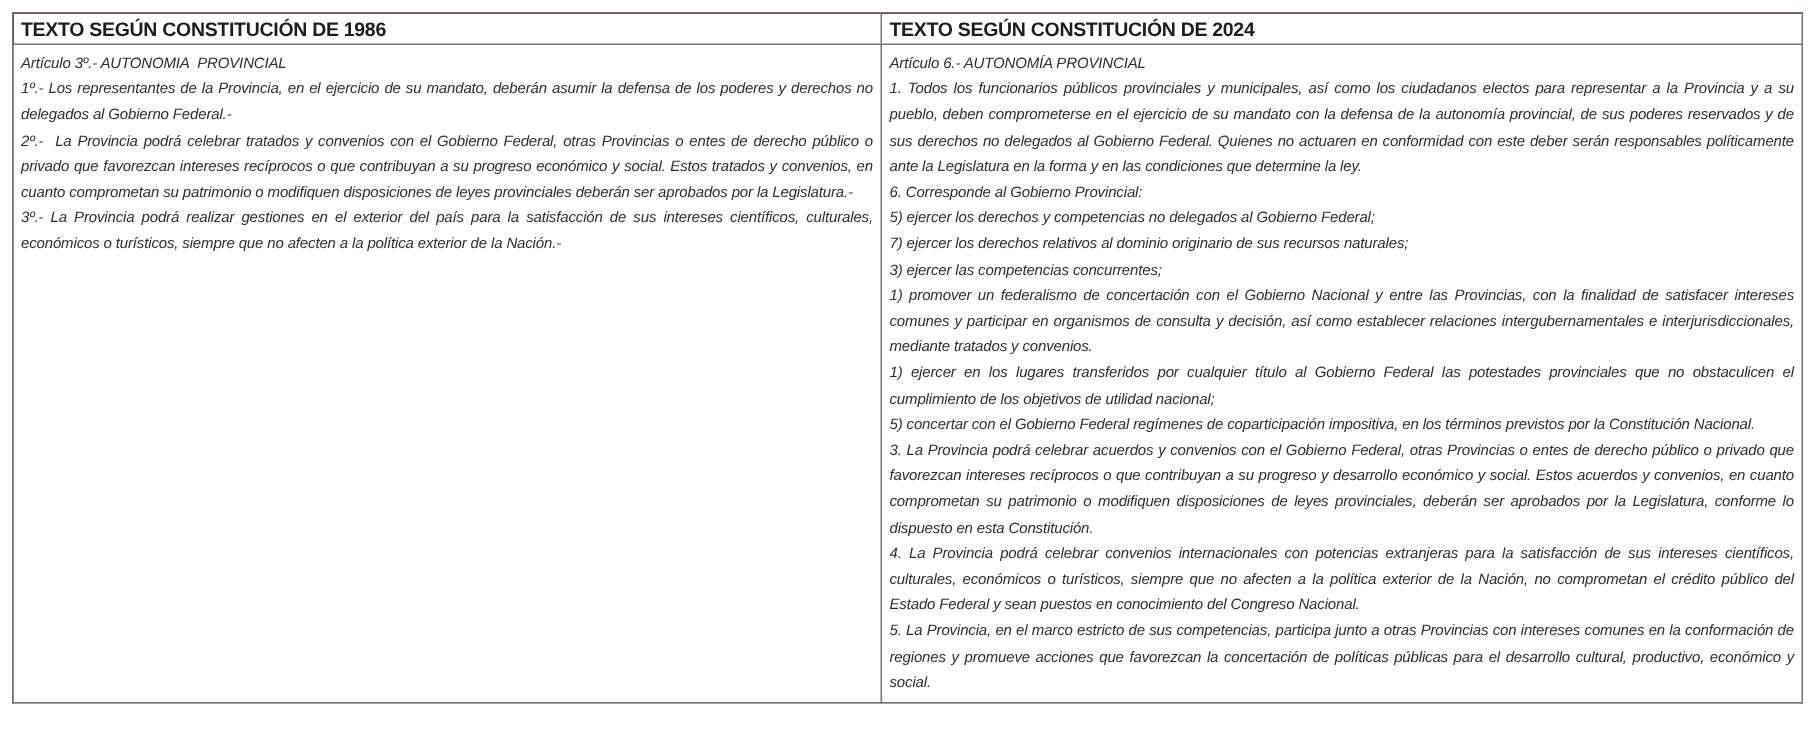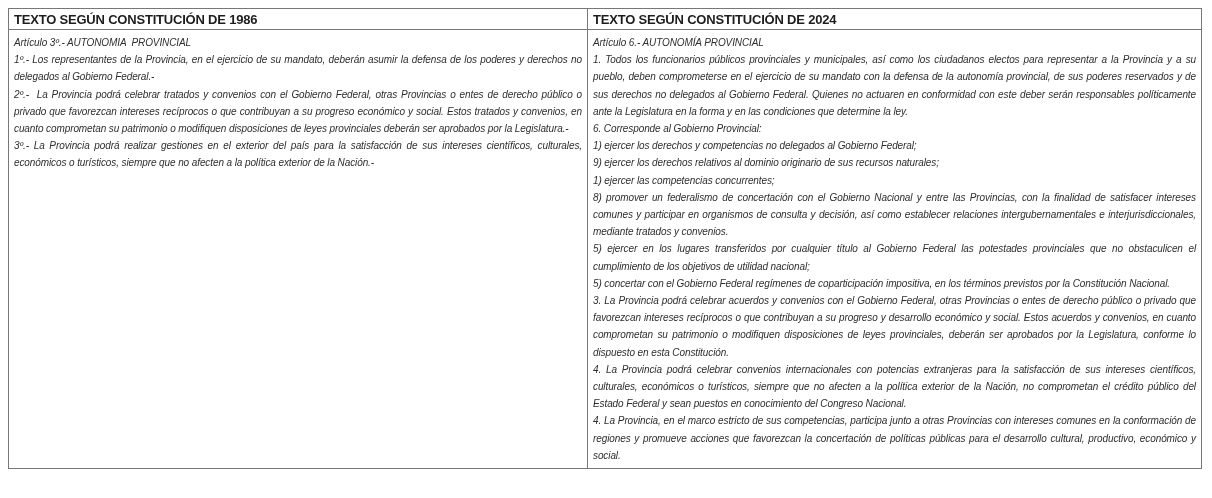--- a/index.html
+++ b/index.html
@@ -79,26 +79,26 @@
         <p>Artículo 3º.- AUTONOMIA  PROVINCIAL</p>
             <p>1º.- Los representantes de la Provincia, en el ejercicio de su mandato, deberán asumir la defensa de los poderes y derechos no delegados al Gobierno Federal.-</p>
             <p>2º.-  La Provincia podrá celebrar tratados y convenios con el Gobierno Federal, otras Provincias o entes de derecho público o privado que favorezcan intereses recíprocos o que contribuyan a su progreso económico y social. Estos tratados y convenios, en cuanto comprometan su patrimonio o modifiquen disposiciones de leyes provinciales deberán ser aprobados por la Legislatura.-</p>
             <p>3º.- La Provincia podrá realizar gestiones en el exterior del país para la satisfacción de sus intereses científicos, culturales, económicos o turísticos, siempre que no afecten a la política exterior de la Nación.-</p>
           </td>
         <td class="col-body">
 
         <p>Artículo 6.- AUTONOMÍA PROVINCIAL</p>
             <p>1. Todos los funcionarios públicos provinciales y municipales, así como los ciudadanos electos para representar a la Provincia y a su pueblo, deben comprometerse en el ejercicio de su mandato con la defensa de la autonomía provincial, de sus poderes reservados y de sus derechos no delegados al Gobierno Federal. Quienes no actuaren en conformidad con este deber serán responsables políticamente ante la Legislatura en la forma y en las condiciones que determine la ley.</p>
             <p>6. Corresponde al Gobierno Provincial:</p>
-            <p>1) ejercer los derechos y competencias no delegados al Gobierno Federal;</p>
-            <p>9) ejercer los derechos relativos al dominio originario de sus recursos naturales;</p>
-            <p>1) ejercer las competencias concurrentes;</p>
-            <p>8) promover un federalismo de concertación con el Gobierno Nacional y entre las Provincias, con la finalidad de satisfacer intereses comunes y participar en organismos de consulta y decisión, así como establecer relaciones intergubernamentales e interjurisdiccionales, mediante tratados y convenios.</p>
-            <p>5) ejercer en los lugares transferidos por cualquier título al Gobierno Federal las potestades provinciales que no obstaculicen el cumplimiento de los objetivos de utilidad nacional;</p>
+            <p>5) ejercer los derechos y competencias no delegados al Gobierno Federal;</p>
+            <p>7) ejercer los derechos relativos al dominio originario de sus recursos naturales;</p>
+            <p>3) ejercer las competencias concurrentes;</p>
+            <p>1) promover un federalismo de concertación con el Gobierno Nacional y entre las Provincias, con la finalidad de satisfacer intereses comunes y participar en organismos de consulta y decisión, así como establecer relaciones intergubernamentales e interjurisdiccionales, mediante tratados y convenios.</p>
+            <p>1) ejercer en los lugares transferidos por cualquier título al Gobierno Federal las potestades provinciales que no obstaculicen el cumplimiento de los objetivos de utilidad nacional;</p>
             <p>5) concertar con el Gobierno Federal regímenes de coparticipación impositiva, en los términos previstos por la Constitución Nacional.</p>
             <p>3. La Provincia podrá celebrar acuerdos y convenios con el Gobierno Federal, otras Provincias o entes de derecho público o privado que favorezcan intereses recíprocos o que contribuyan a su progreso y desarrollo económico y social. Estos acuerdos y convenios, en cuanto comprometan su patrimonio o modifiquen disposiciones de leyes provinciales, deberán ser aprobados por la Legislatura, conforme lo dispuesto en esta Constitución.</p>
             <p>4. La Provincia podrá celebrar convenios internacionales con potencias extranjeras para la satisfacción de sus intereses científicos, culturales, económicos o turísticos, siempre que no afecten a la política exterior de la Nación, no comprometan el crédito público del Estado Federal y sean puestos en conocimiento del Congreso Nacional.</p>
-            <p>4. La Provincia, en el marco estricto de sus competencias, participa junto a otras Provincias con intereses comunes en la conformación de regiones y promueve acciones que favorezcan la concertación de políticas públicas para el desarrollo cultural, productivo, económico y social.</p>
+            <p>5. La Provincia, en el marco estricto de sus competencias, participa junto a otras Provincias con intereses comunes en la conformación de regiones y promueve acciones que favorezcan la concertación de políticas públicas para el desarrollo cultural, productivo, económico y social.</p>
           </td>
       </tr>
     </tbody>
   </table>
 </div>
 
 </body></html>

